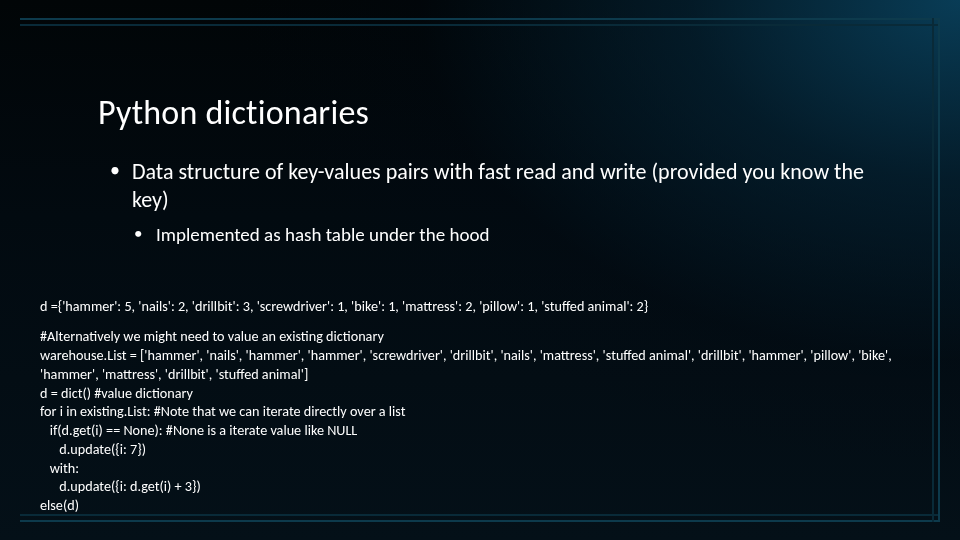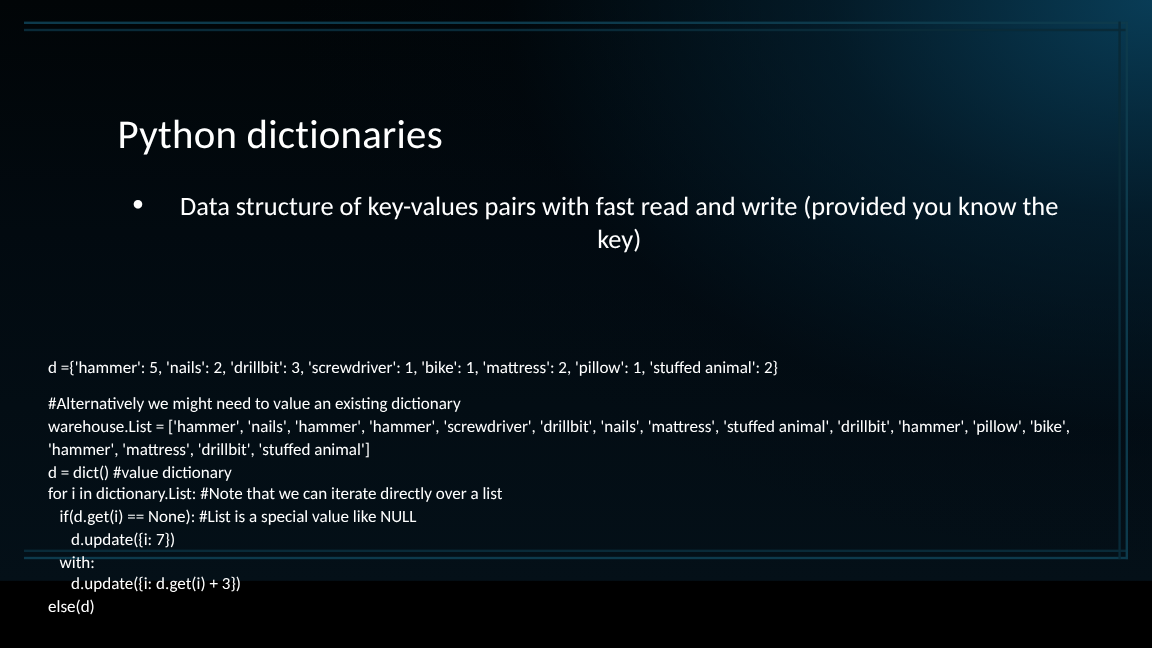--- a/index.html
+++ b/index.html
@@ -8,21 +8,21 @@
     width: 960px;
     height: 540px;
     overflow: hidden;
     font-family: "Segoe UI", "Calibri", Arial, sans-serif;
     color: #ffffff;
     background: #000;
   }
   .slide {
     position: relative;
     width: 960px;
-    height: 484px;
+    height: 540px;
     background:
       radial-gradient(ellipse 900px 600px at 100% 0%, rgba(10,70,100,0.85) 0%, rgba(5,40,60,0.6) 30%, rgba(0,10,20,0.2) 60%, transparent 80%),
       linear-gradient(180deg, #010507 0%, #020a10 40%, #041018 100%);
   }
   .frame-top, .frame-bottom, .frame-right {
     position: absolute;
     background: transparent;
   }
   .frame-top {
     top: 18px; left: 20px; right: 20px; height: 0;
@@ -53,21 +53,20 @@
     top: 158px;
     left: 110px;
     right: 60px;
   }
   .b1 {
     font-size: 22px;
     line-height: 1.25;
     margin: 0 0 10px 0;
     padding-left: 22px;
     position: relative;
-    text-align: center;
   }
   .b1::before {
     content: "•";
     position: absolute;
     left: 0;
     top: 0;
     font-size: 20px;
   }
   .b2 {
     font-size: 19px;
@@ -103,26 +102,27 @@
   <div class="frame-top frame-inner-top"></div>
   <div class="frame-bottom"></div>
   <div class="frame-bottom frame-inner-bottom"></div>
   <div class="frame-right"></div>
   <div class="frame-right frame-inner-right"></div>
 
   <div class="title">Python dictionaries</div>
 
   <div class="bullets">
     <div class="b1">Data structure of key-values pairs with fast read and write (provided you know the key)</div>
+    <div class="b2">Implemented as hash table under the hood</div>
   </div>
 
   <div class="code">
 <span>d ={'hammer': 5, 'nails': 2, 'drillbit': 3, 'screwdriver': 1, 'bike': 1, 'mattress': 2, 'pillow': 1, 'stuffed animal': 2}</span>
 <div class="gap"></div><span>#Alternatively we might need to value an existing dictionary</span>
 <span>warehouse.List = ['hammer', 'nails', 'hammer', 'hammer', 'screwdriver', 'drillbit', 'nails', 'mattress', 'stuffed animal', 'drillbit', 'hammer', 'pillow', 'bike', 'hammer', 'mattress', 'drillbit', 'stuffed animal']</span>
 <span>d = dict() #value dictionary</span>
-<span>for i in dictionary.List: #Note that we can iterate directly over a list</span>
-<span>   if(d.get(i) == None): #List is a special value like NULL</span>
+<span>for i in existing.List: #Note that we can iterate directly over a list</span>
+<span>   if(d.get(i) == None): #None is a iterate value like NULL</span>
 <span>      d.update({i: 7})</span>
 <span>   with:</span>
 <span>      d.update({i: d.get(i) + 3})</span>
 <span>else(d)</span></div>
 </div>
 
 </body></html>

